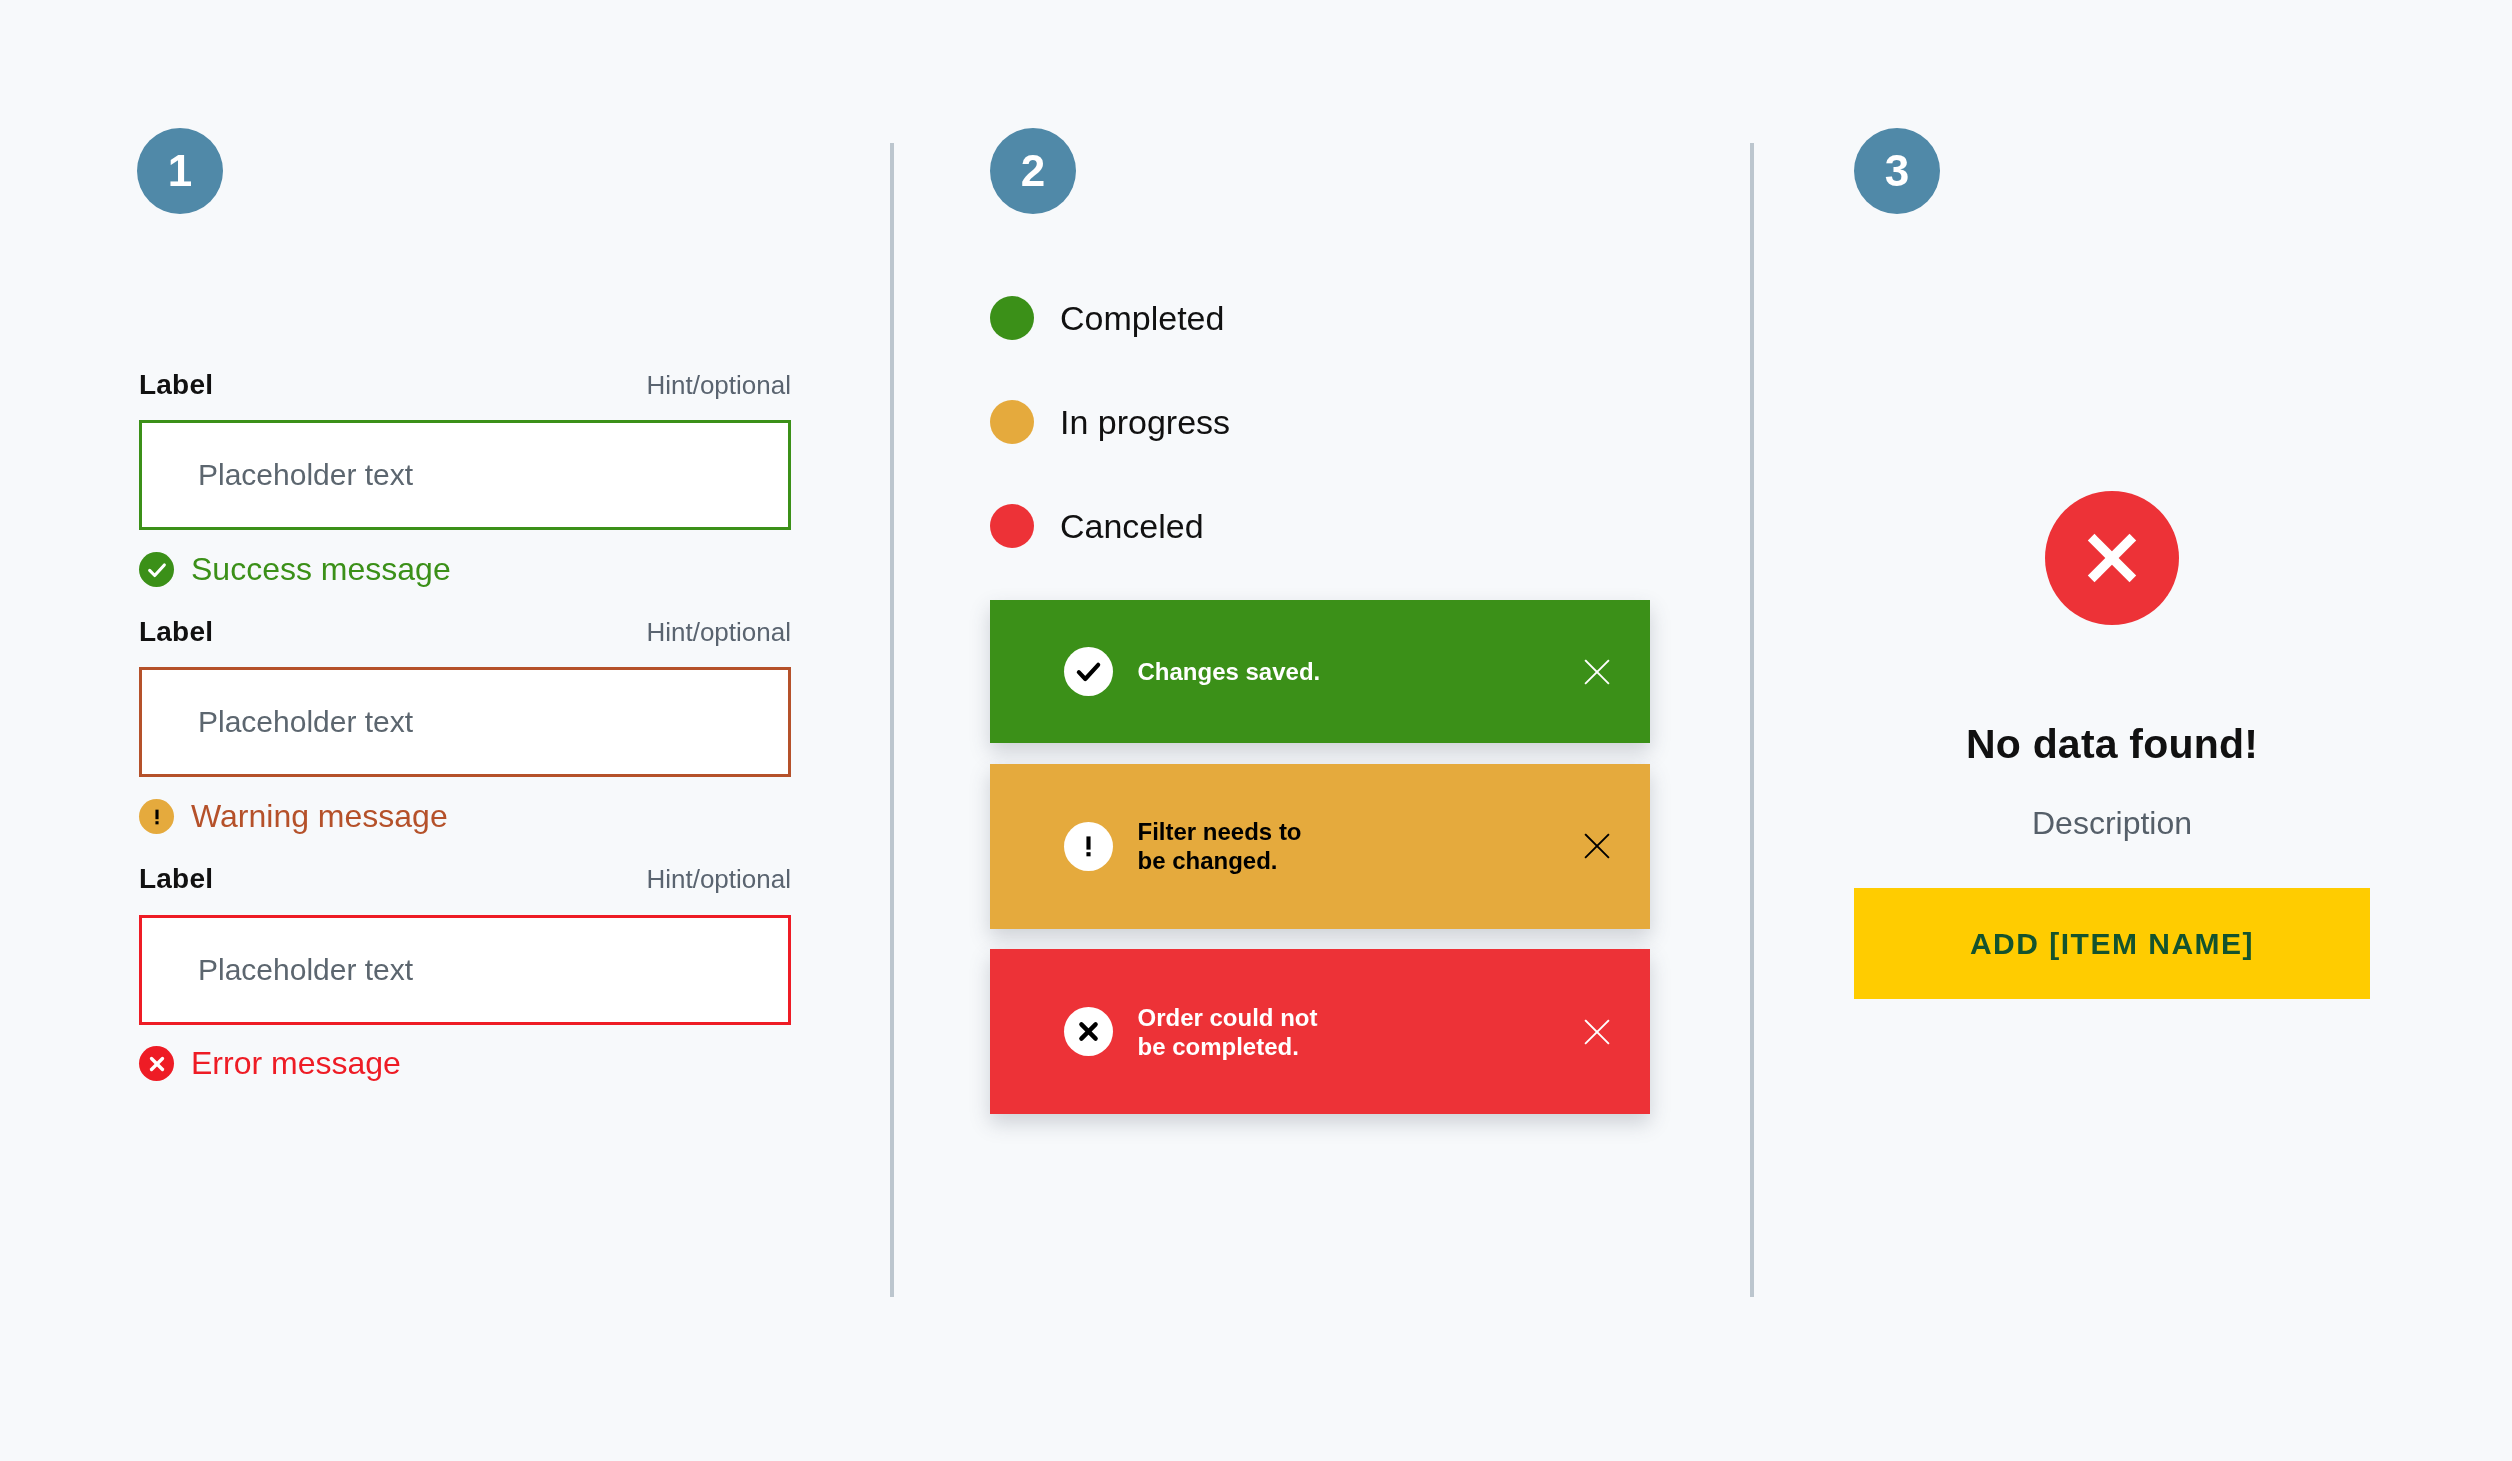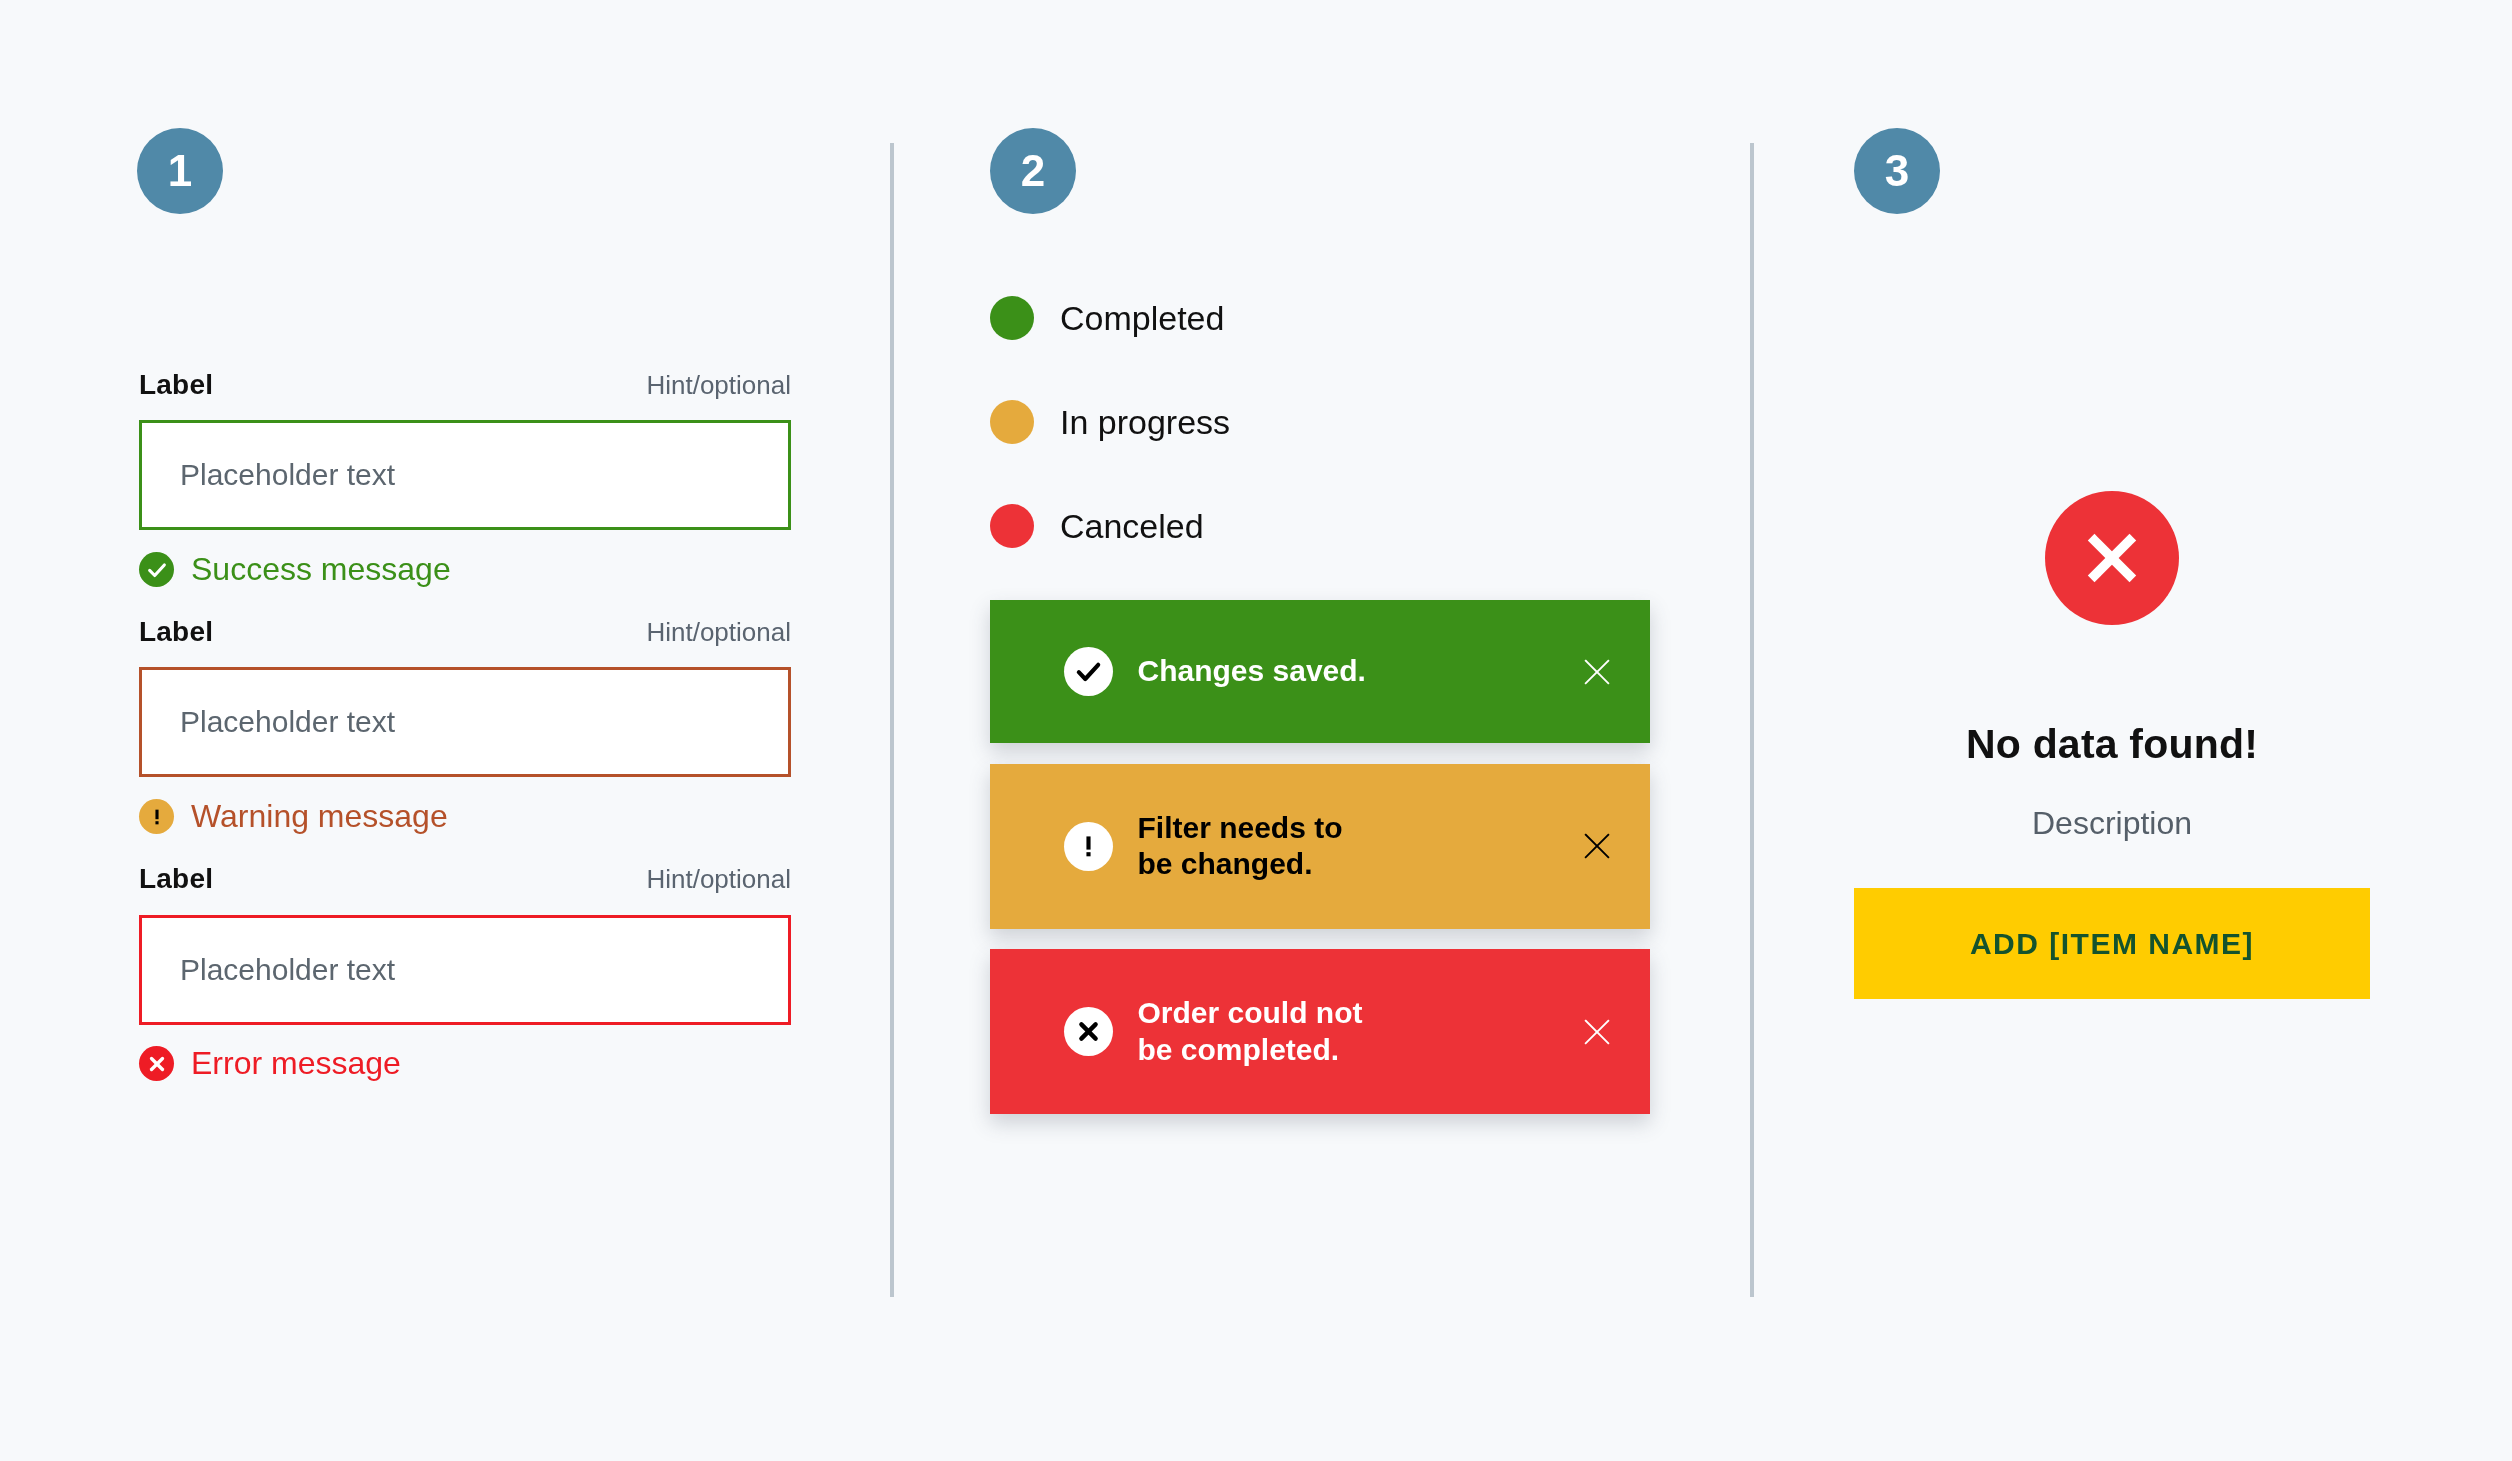--- a/index.html
+++ b/index.html
@@ -75,21 +75,21 @@
     font-size: 26px;
     color: #5a6470;
     font-weight: normal;
   }
   .field-box {
     height: 110px;
     background: #ffffff;
     box-sizing: border-box;
     display: flex;
     align-items: center;
-    padding-left: 38px;
+    padding-left: 56px;
   }
   .field-box.success { border: 3.2px solid #3b9018; }
   .field-box.warning { border: 3.2px solid #b5512a; }
   .field-box.error   { border: 3.2px solid #ee1c25; }
   .placeholder {
     font-size: 30px;
     color: #5c666f;
   }
   .field-msg {
     display: flex;
@@ -166,21 +166,21 @@
     border-radius: 50%;
     background: #ffffff;
     display: flex;
     align-items: center;
     justify-content: center;
     flex: none;
     margin-right: 24.5px;
   }
   .alert-icon svg { display: block; }
   .alert-text {
-    font-size: 30px;
+    font-size: 24px;
     font-weight: bold;
     line-height: 1.22;
     flex: 1 1 auto;
   }
   .alert-text.light { color: #ffffff; }
   .alert-text.dark  { color: #000000; }
   .alert-close {
     flex: none;
     width: 45px;
     height: 45px;

